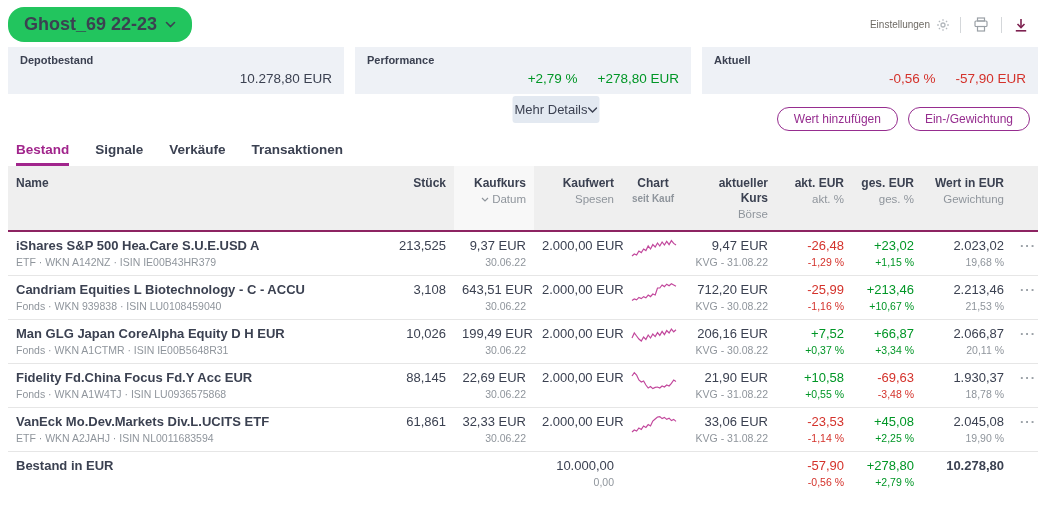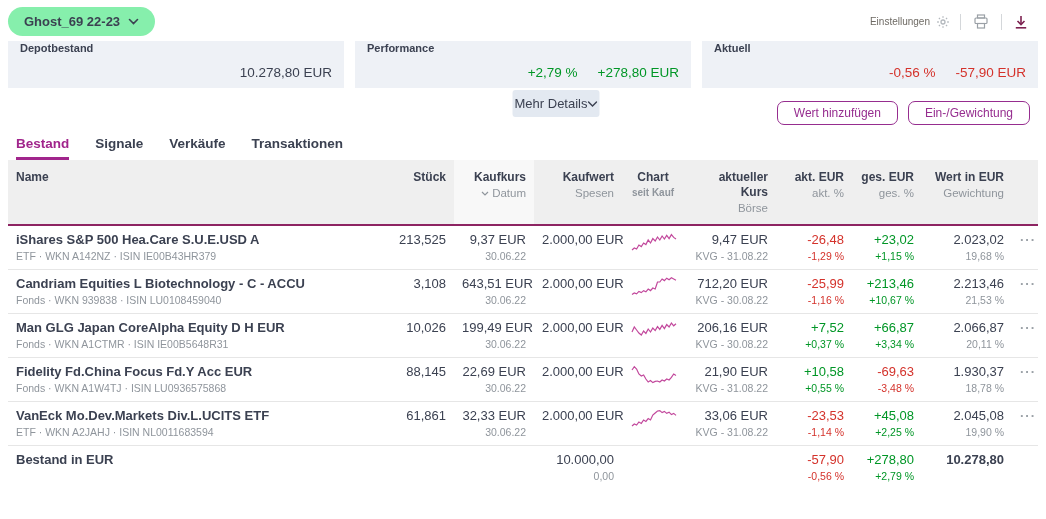--- a/index.html
+++ b/index.html
@@ -18,38 +18,38 @@
     --maroon:#7d2150;
   }
   *{box-sizing:border-box;}
   html,body{margin:0;padding:0;}
   body{
     width:1046px;height:519px;overflow:hidden;background:#fff;
     font-family:"Liberation Sans",sans-serif;color:var(--ink);
   }
   
   .topbar{display:flex;align-items:center;justify-content:space-between;padding:7px 16px 5px 8px;}
-  .portfolio-pill{display:flex;align-items:center;gap:8px;background:#86efac;border-radius:16px;
-    padding:7px 16px;font-size:13px;font-weight:bold;cursor:pointer;border:none;color:var(--ink);}
+  .portfolio-pill{display:flex;align-items:center;gap:8px;background:#22c55e;border-radius:16px;
+    padding:7px 16px;font-size:18px;font-weight:bold;cursor:pointer;border:none;color:var(--ink);}
   .topbar-right{display:flex;align-items:center;gap:10px;}
   .settings{display:flex;align-items:center;gap:6px;font-size:10px;color:#6e6a64;cursor:pointer;}
   .vdiv{width:1px;height:16px;background:#d4d7da;}
   .iconbtn{display:flex;align-items:center;justify-content:center;cursor:pointer;background:none;border:none;padding:2px;}
   .chev{display:inline-block;}
   
   .cards{display:flex;gap:11px;padding:0 8px;}
-  .card{flex:1;background:var(--card-bg);height:47px;padding:1px 12px 8px;display:flex;flex-direction:column;justify-content:space-between;}
+  .card{flex:1;background:var(--card-bg);height:47px;padding:7px 12px 8px;display:flex;flex-direction:column;justify-content:space-between;}
   .card-label{font-size:11px;font-weight:bold;}
   .card-values{display:flex;justify-content:flex-end;gap:20px;font-size:13.5px;}
   
   .mid{position:relative;height:42px;}
   .more-btn{position:absolute;left:50%;transform:translateX(-50%);top:2px;background:#e3e9f1;border:none;
     border-radius:3px;padding:6px 2px;font-size:13px;color:var(--ink);display:flex;align-items:center;cursor:pointer;margin-left:33px;}
   .pill-actions{position:absolute;right:16px;top:13px;display:flex;gap:10px;}
-  .pill-btn{border:1.5px solid var(--accent);color:var(--accent);background:#fff;border-radius:7px;
+  .pill-btn{border:1.5px solid var(--accent);color:var(--accent);background:#fff;border-radius:12px;
     padding:4px 16px;font-size:12px;cursor:pointer;white-space:nowrap;}
   
   .tabs{display:flex;gap:26px;padding:2px 16px 0;}
   .tab{font-size:13.5px;font-weight:bold;padding:4px 0 6px;cursor:pointer;border-bottom:3px solid transparent;color:var(--ink);background:none;border-top:none;border-left:none;border-right:none;}
   .tab.active{color:var(--tab-accent);border-bottom-color:var(--tab-accent);}
   
   table{width:1030px;margin:0 8px;border-collapse:collapse;table-layout:fixed;}
   thead th{background:var(--head-bg);font-size:12px;text-align:right;padding:10px 8px;vertical-align:top;cursor:pointer;}
   thead th.c-name{text-align:left;}
   thead th.c-chart{text-align:center;}

